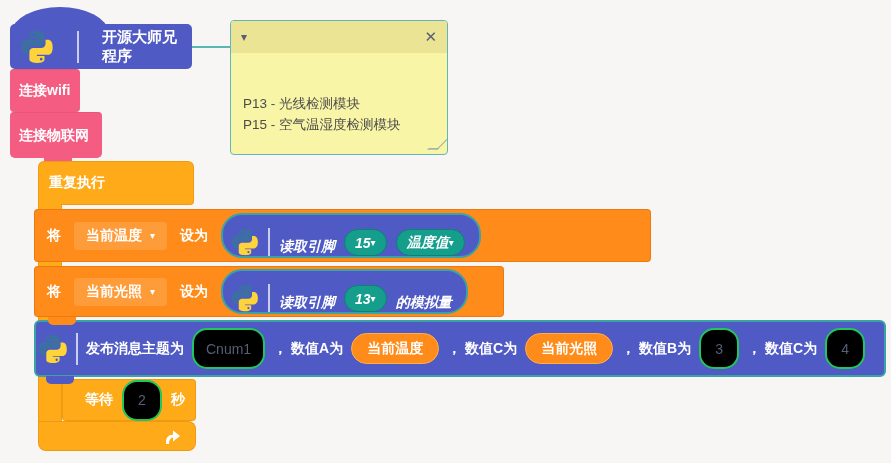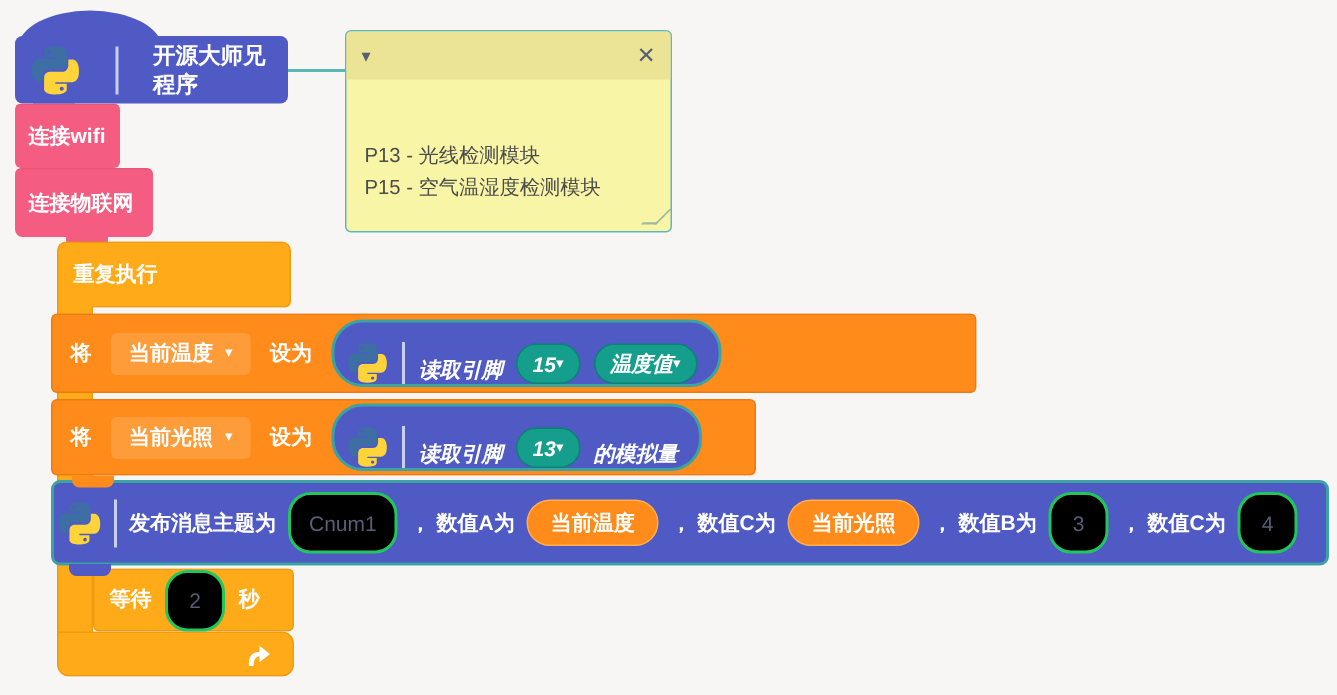--- a/index.html
+++ b/index.html
@@ -72,21 +72,21 @@
     display:flex;align-items:center;gap:0;padding:0 10px;cursor:pointer;box-sizing:border-box;}
   .row-publish{left:34px;top:320px;width:852px;height:57px;border-radius:6px;
     gap:8px;padding:0 2px;}
   .oval-white{background:#000000;border:2px solid #22c55e;border-radius:15px;height:41px;
     min-width:40px;box-sizing:border-box;display:flex;align-items:center;justify-content:center;
     color:#575e75;padding:0 12px;font-weight:400;}
   .pill-var{background:#ff8c1a;border:1px solid #ffae4d;border-radius:16px;height:31px;
     display:flex;align-items:center;padding:0 15px;cursor:pointer;box-sizing:border-box;}
 
   
-  .row-wait{left:34px;top:379px;width:134px;height:42px;gap:9px;padding:0 10px;border-radius:4px;}
+  .row-wait{left:34px;top:379px;width:134px;height:42px;gap:9px;padding:0 10px;border-radius:4px;justify-content:flex-end;}
 
   .pyicon{flex:0 0 auto;display:flex;align-items:center;justify-content:center;}
   .seam{border-top:1px solid rgba(0,0,0,0.06);}
 </style>
 </head>
 <body>
 
 <div class="canvas">
 
   <div class="connector"></div>

